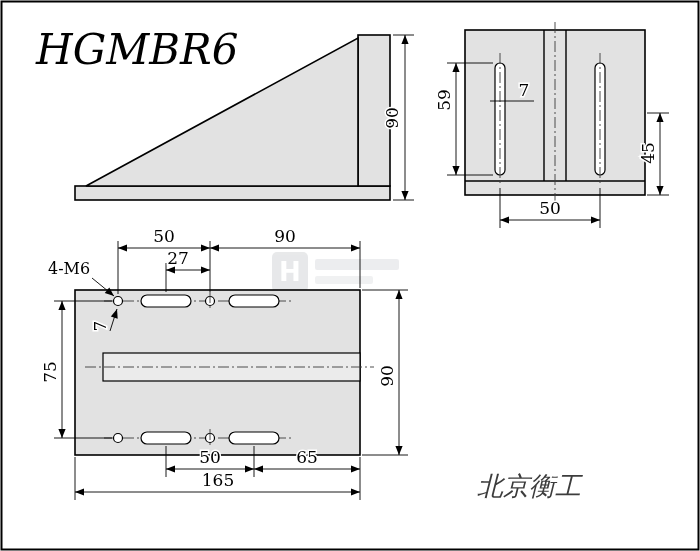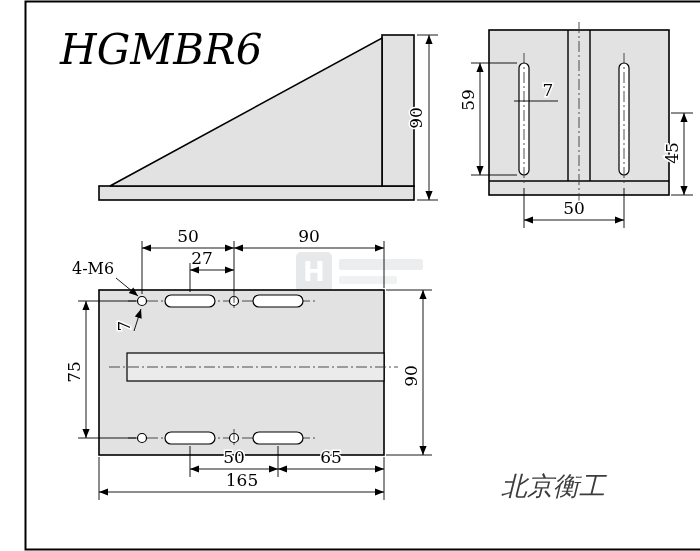--- a/index.html
+++ b/index.html
@@ -1,16 +1,16 @@
 <!DOCTYPE html>
 <html><head>
 <meta charset="utf-8">
 <style>
   html,body{margin:0;padding:0;background:#fff;}
-  .page{position:relative;width:572px;height:551px;background:#fff;padding-left:24px;}
+  .page{position:relative;width:572px;height:551px;background:#fff;}
   svg{display:block;}
   .outline{fill:#e2e2e2;stroke:#000;stroke-width:1.6;}
   .inner{fill:#ebebeb;stroke:#000;stroke-width:1.2;}
   .hole{fill:#ffffff;stroke:#000;stroke-width:1.2;}
   .edge{stroke:#000;stroke-width:1.4;fill:none;}
   .ext{stroke:#000;stroke-width:0.9;fill:none;}
   .dimline{stroke:#000;stroke-width:0.9;fill:none;}
   .cl{stroke:#3a3a3a;stroke-width:0.9;stroke-dasharray:11 3 2 3;fill:none;}
   text.dim{font-family:"DejaVu Serif",serif;font-size:17px;fill:#000;stroke:#fff;stroke-width:3;paint-order:stroke;text-anchor:middle;}
   text.lbl{font-family:"DejaVu Serif",serif;font-size:16px;fill:#000;text-anchor:start;}

